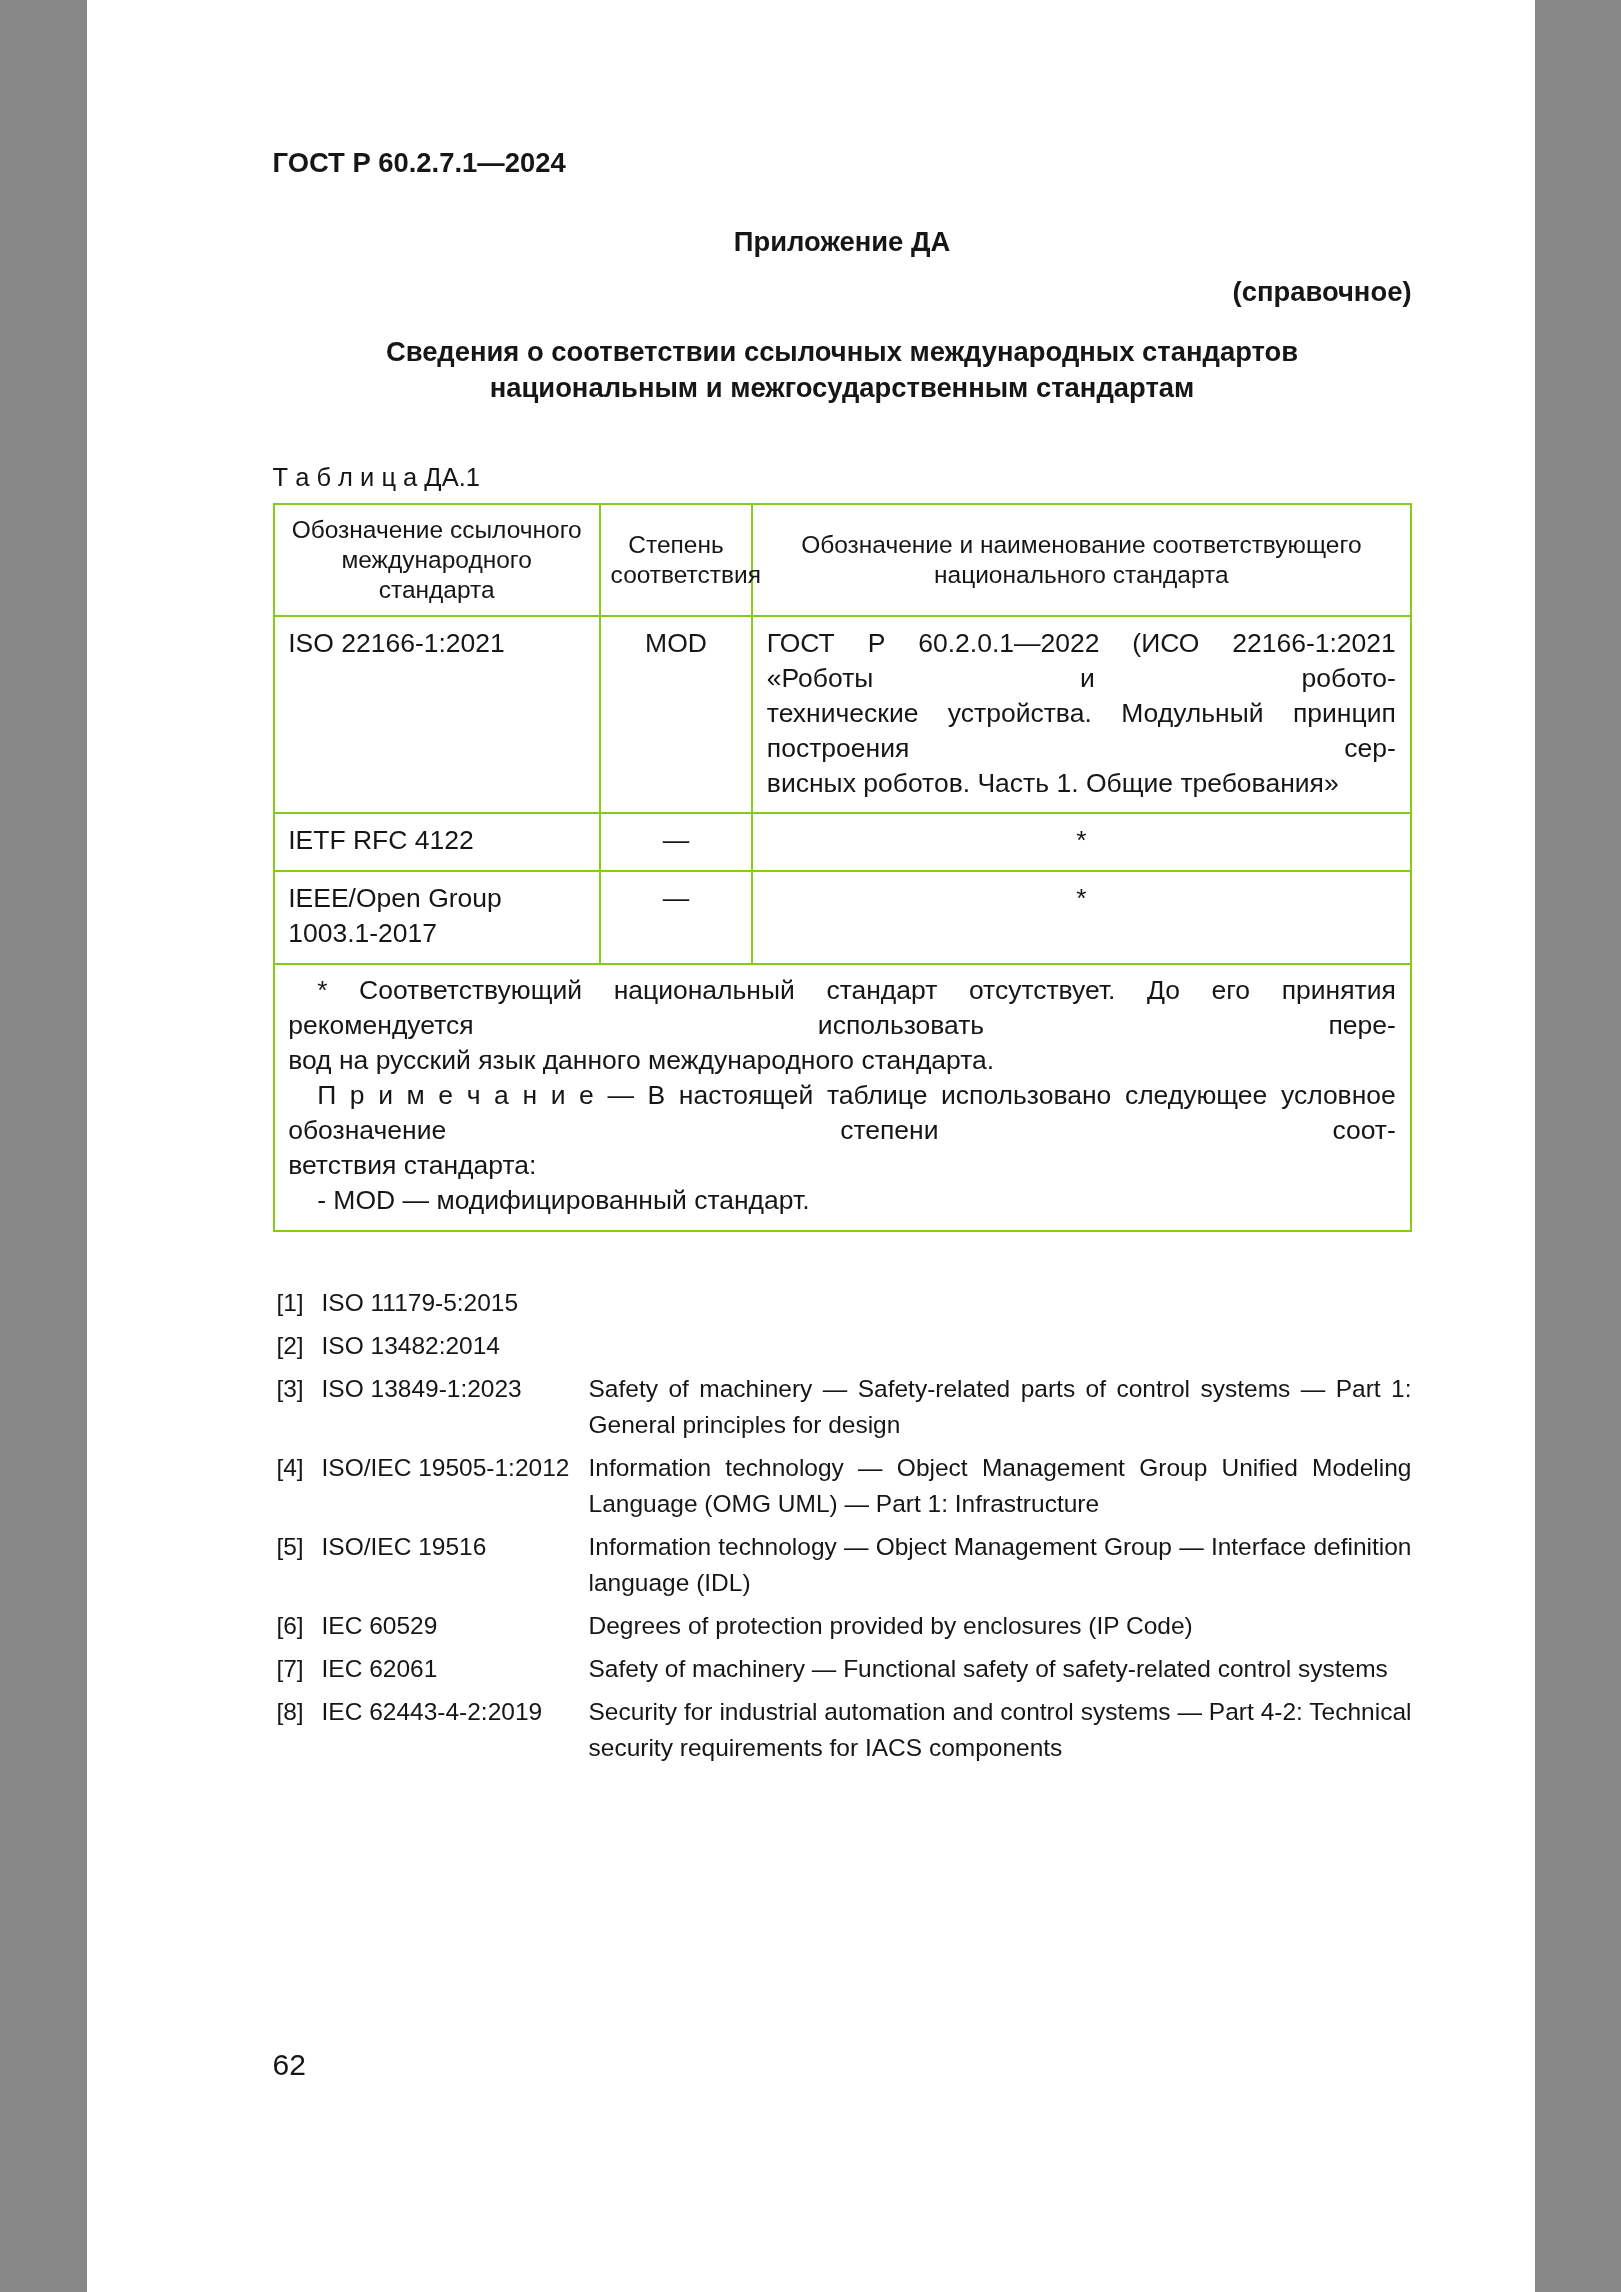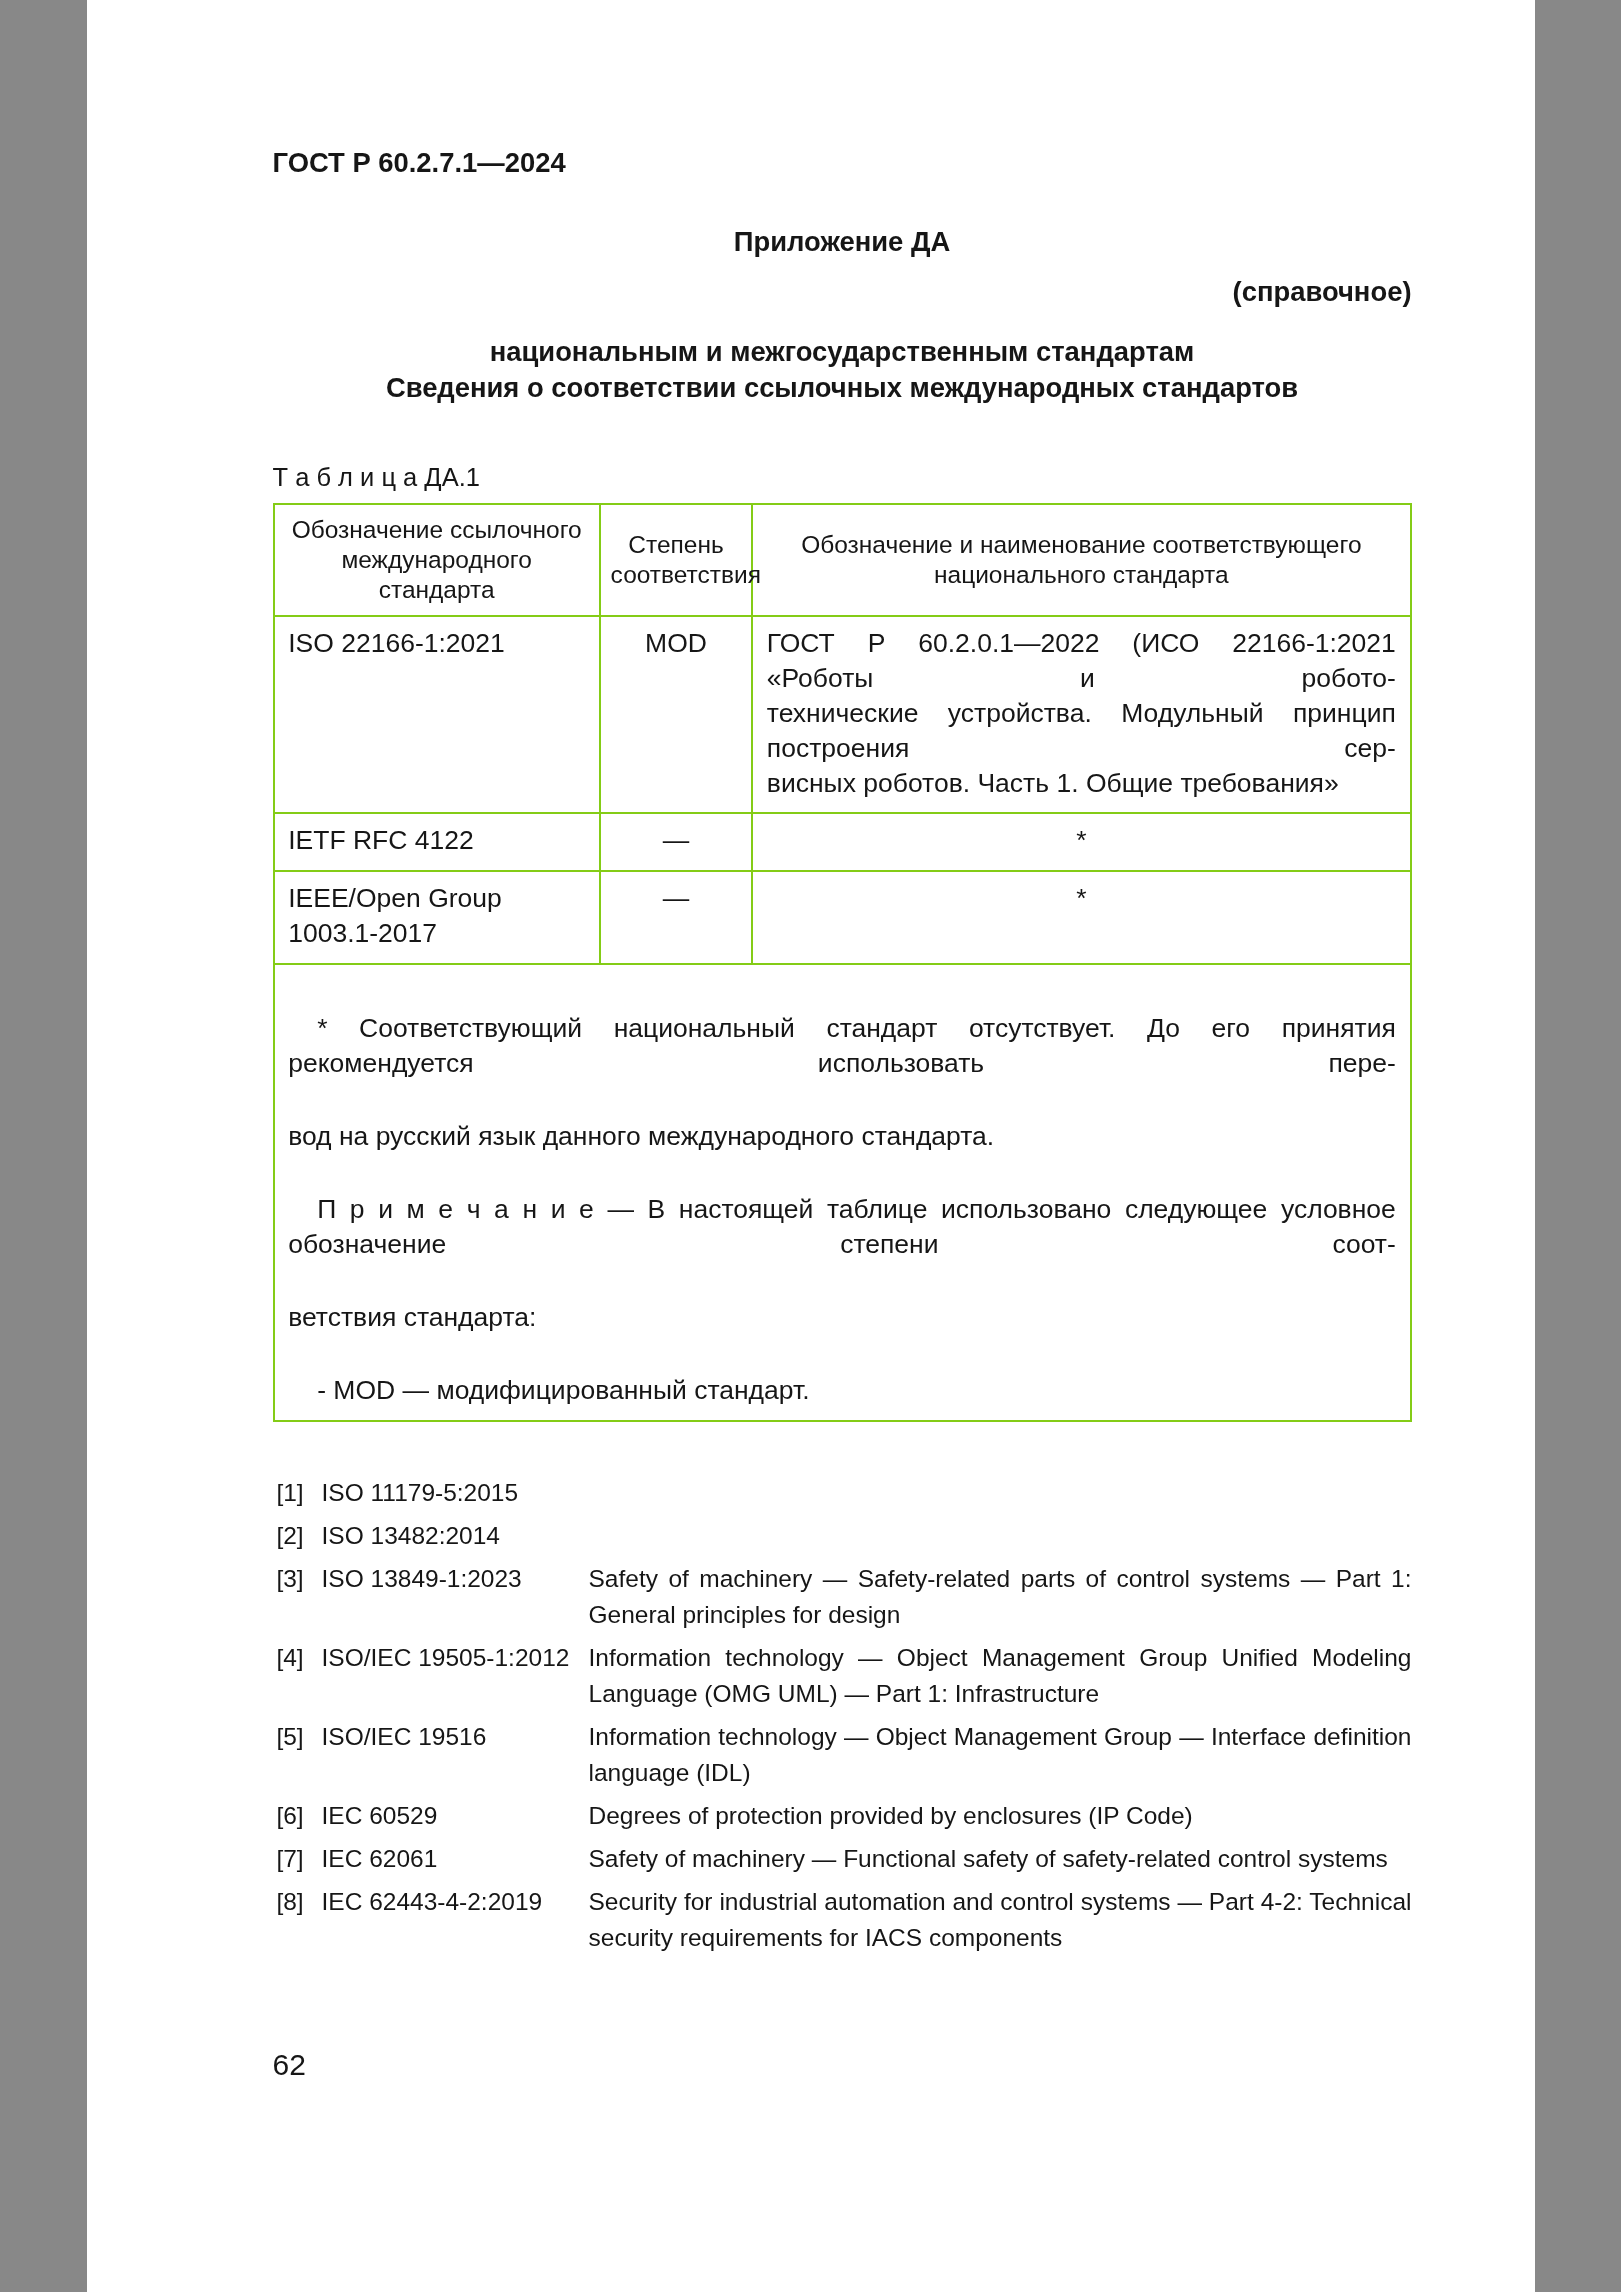--- a/index.html
+++ b/index.html
@@ -47,21 +47,21 @@
   }
   td.c { text-align:center; }
   .jl { text-align:justify; text-align-last:justify; }
   .row-sm td { padding-top:7.8px; padding-bottom:9.8px; height:29px; }
 
   td.footnote {
     font-size:23.5px;
     line-height:30px;
     padding:7.8px 15.7px 13.7px 15.7px;
   }
-  .fn-line { text-align:left;margin-top:38px; }
+  .fn-line { text-align:left; }
   .fn-ind  { text-indent:29px; }
   .fn-just { text-align:justify; text-align-last:justify; }
 
   .bib-title { margin-top:343px; text-align:center; font-weight:bold; font-size:27.4px; line-height:33px; }
   .bib-list  { margin-top:53px; display:flex; flex-direction:column; gap:6.9px; }
   .bib-entry { display:grid; grid-template-columns:49px 267px 1fr; font-size:24.5px; line-height:36px; }
   .bib-ref  { padding-left:3.9px; }
   .bib-text { text-align:justify; }
 
   .page-num { position:absolute; left:186px; top:2050px; font-size:30px; line-height:29px; }
@@ -70,22 +70,22 @@
 <body>
 
 <div class="page">
 
   <div class="doc-code">ГОСТ Р 60.2.7.1—2024</div>
 
   <div class="appendix-label">Приложение ДА</div>
   <div class="appendix-sub">(справочное)</div>
 
   <div class="main-title">
+    <div>Сведения о соответствии ссылочных международных стандартов</div>
     <div>национальным и межгосударственным стандартам</div>
-    <div>Сведения о соответствии ссылочных международных стандартов</div>
   </div>
 
   <div class="tbl-caption">Т а б л и ц а   ДА.1</div>
 
   <table class="gost">
     <colgroup>
       <col style="width:28.7%">
       <col style="width:13.4%">
       <col style="width:57.9%">
     </colgroup>

